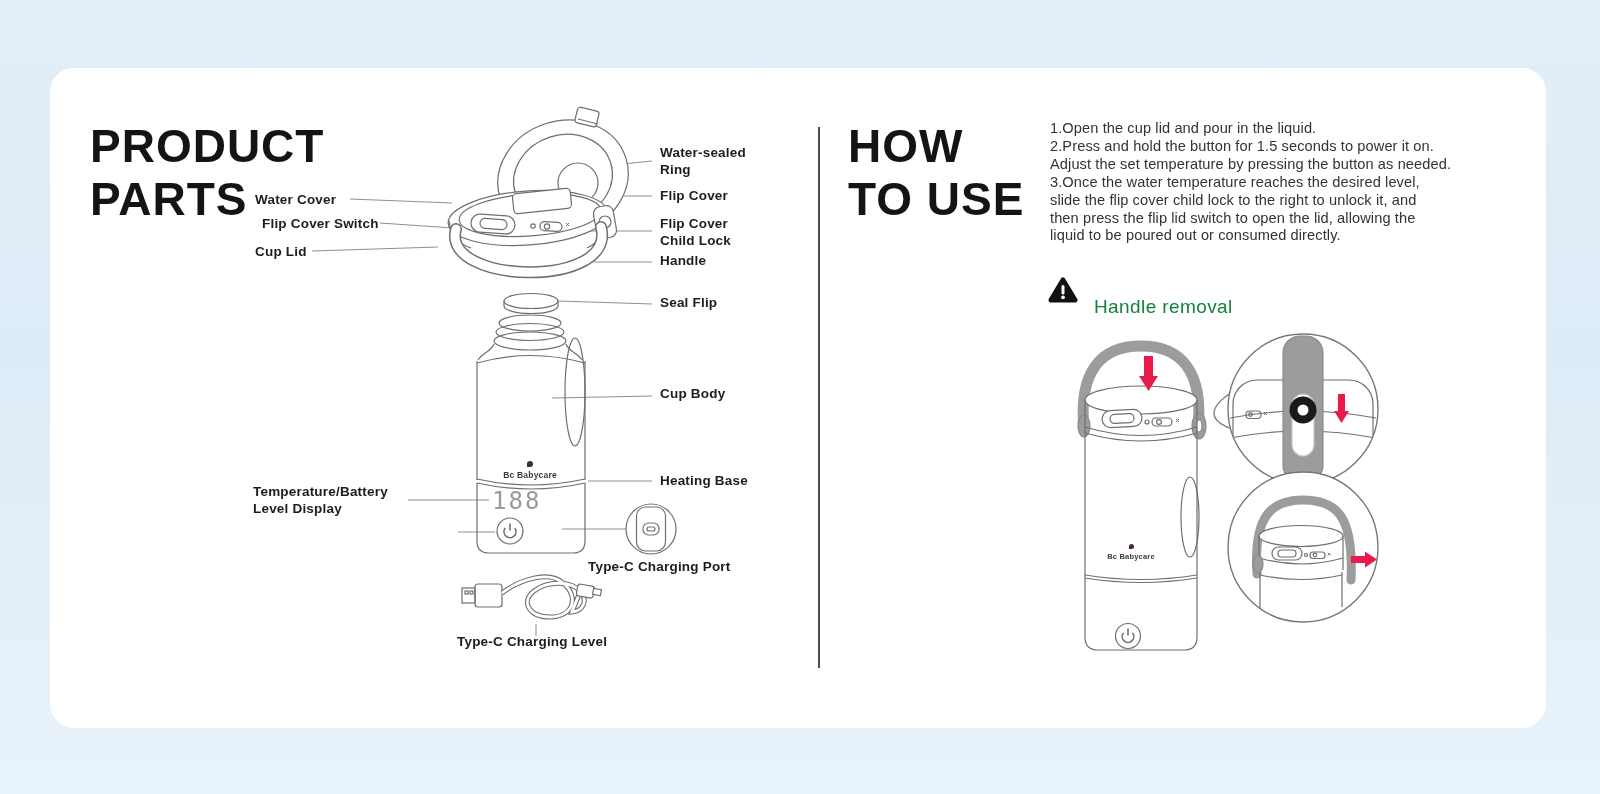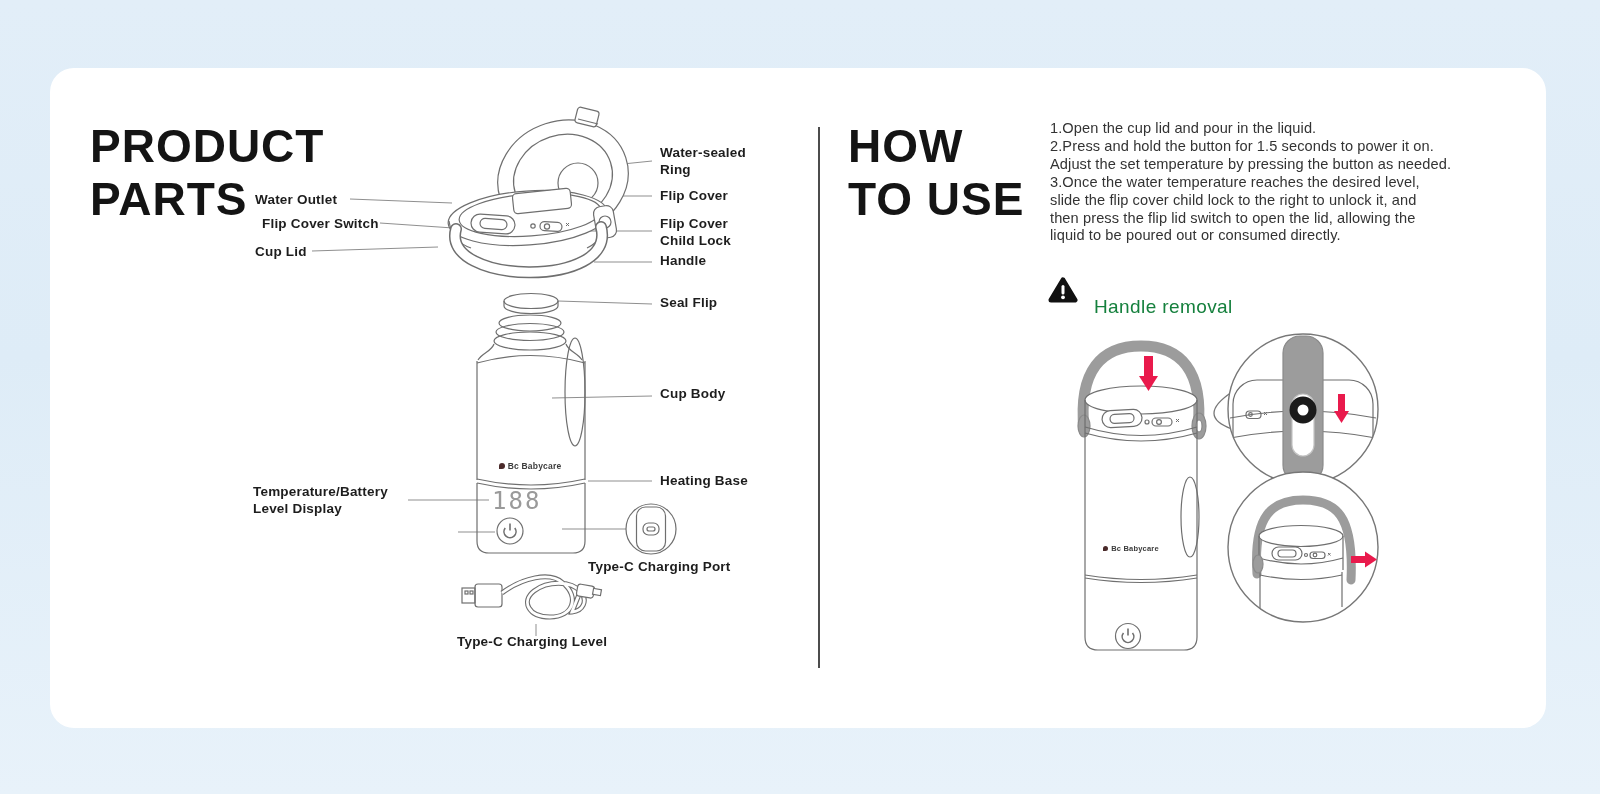--- a/index.html
+++ b/index.html
@@ -26,21 +26,21 @@
   .divider { position:absolute; left:818px; top:127px; width:2px; height:541px; background:#4c4c4c; }
   .instructions {
     position:absolute; left:1050px; top:120px; width:505px;
     font-size:14.6px; line-height:17.9px; color:#333; letter-spacing:0.1px;
     white-space:pre-line;
   }
   .warn-label {
     position:absolute; left:1094px; top:276px;
     font-size:19px; font-weight:400; color:#15803d; letter-spacing:0.4px;margin-top:20px;
   }
-  .logo-row { display:flex; align-items:center; gap:3px; justify-content:center; }
+  .logo-row { display:flex; align-items:center; gap:3px; justify-content:center;flex-direction:column; }
   .logo-dot { width:6px; height:6px; border-radius:50% 50% 50% 0; background:#4a2a2a; flex:0 0 auto; }
   .logo-text { font-size:8.5px; font-weight:700; color:#3c3c3c; letter-spacing:0.2px; white-space:nowrap; }
   .seg-display {
     position:absolute; left:492px; top:487px;
     font-family:"DejaVu Sans Mono", monospace; font-size:24px; color:#9a9a9a; letter-spacing:2px;
   }
   svg { display:block; }
 </style>
 </head>
 <body>
@@ -150,21 +150,21 @@
       <rect x="163" y="309" width="8" height="6" transform="rotate(10 167 312)"></rect>
     </g>
   </svg>
 
   <div class="abs logo-row" style="left:490px; top:461px; width:80px;">
     <span class="logo-dot"></span>
     <span class="logo-text">Bc Babycare</span>
   </div>
   <div class="seg-display">188</div>
 
-  <div class="abs part-label" style="left:255px; top:192px;">Water Outlet</div>
+  <div class="abs part-label" style="left:255px; top:192px;">Water Cover</div>
   <div class="abs part-label" style="left:254px; top:216px;padding-left:8px;">Flip Cover Switch</div>
   <div class="abs part-label" style="left:255px; top:244px;">Cup Lid</div>
   <div class="abs part-label" style="left:253px; top:484px;">Temperature/Battery
 Level Display</div>
   <div class="abs part-label" style="left:457px; top:634px;">Type-C Charging Level</div>
 
   <div class="abs part-label" style="left:660px; top:145px;">Water-sealed
 Ring</div>
   <div class="abs part-label" style="left:660px; top:188px;">Flip Cover</div>
   <div class="abs part-label" style="left:660px; top:216px;">Flip Cover

